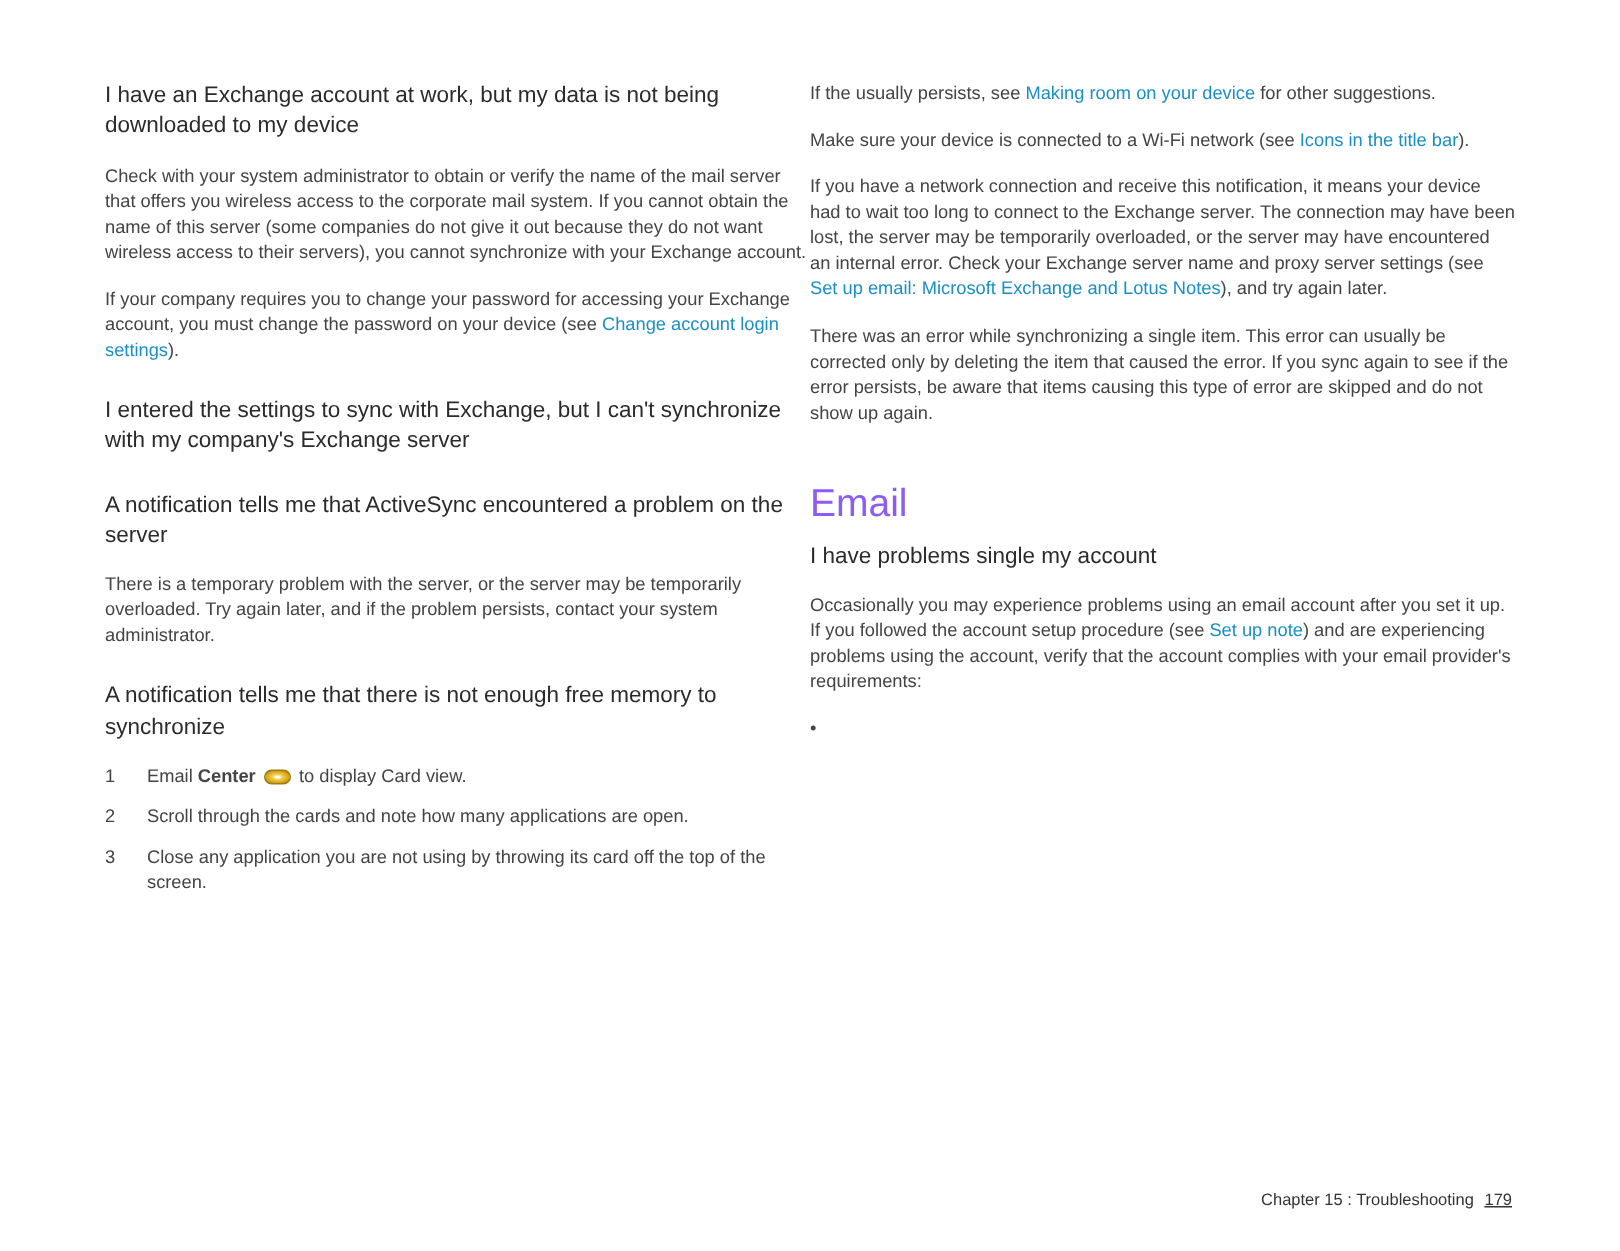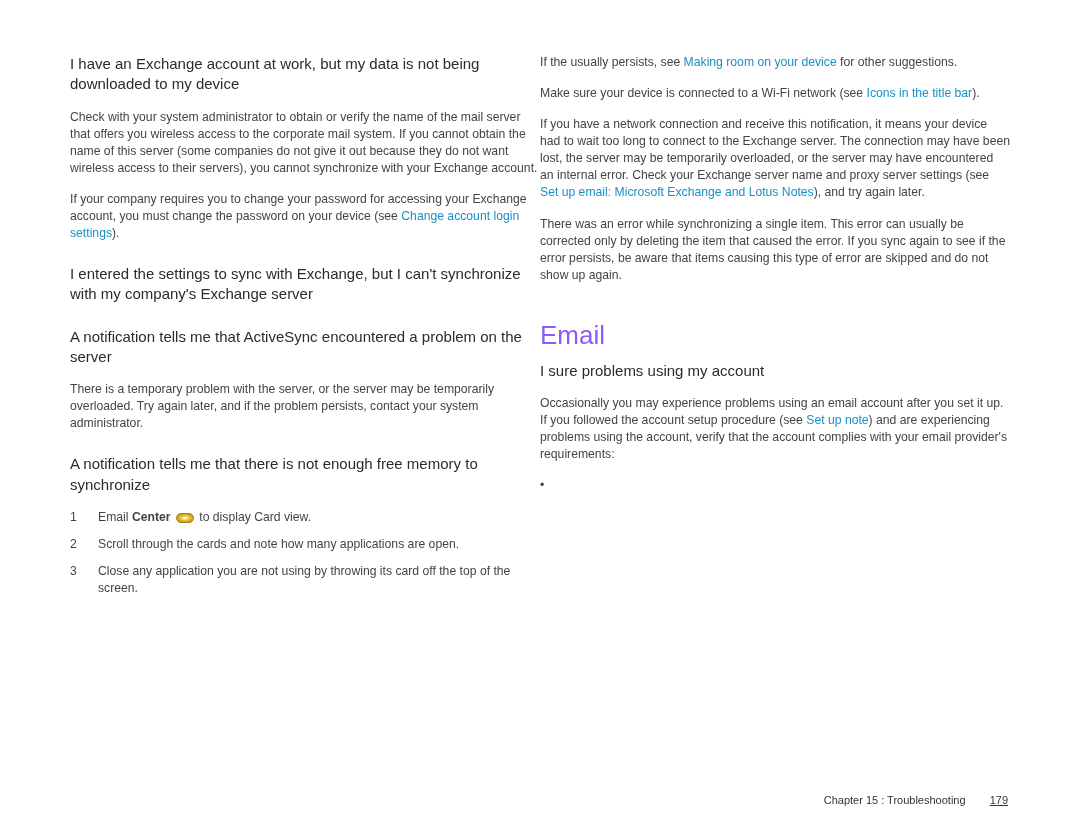--- a/index.html
+++ b/index.html
@@ -74,21 +74,21 @@
     margin-bottom: 10px;
   }
   .footer {
     position: absolute;
     bottom: 28px;
     right: 72px;
     font-size: 11px;
     font-weight: 300;
     color: #333;
   }
-  .footer .pagenum { margin-left: 21px; text-decoration: underline; }
+  .footer .pagenum { margin-left: 4px; text-decoration: underline; }
   .center-icon {
     display: inline-block;
     width: 18px;
     height: 10px;
     border-radius: 5px;
     background: radial-gradient(ellipse at center, #fff 10%, #f3cf4a 30%, #d4a017 70%, #8a6b10 100%);
     border: 1px solid #a07d10;
     vertical-align: middle;
     margin: 0 2px;
   }
@@ -131,21 +131,21 @@
       <span>If the usually persists, see </span><a class="link" href="#">Making room on your device</a><span> for other suggestions.</span>
     </p>
     <p class="body">
       <span>Make sure your device is connected to a Wi-Fi network (see </span><a class="link" href="#">Icons in the title bar</a><span>).</span>
     </p>
     <p class="body">
       <span>If you have a network connection and receive this notification, it means your device had to wait too long to connect to the Exchange server. The connection may have been lost, the server may be temporarily overloaded, or the server may have encountered an internal error. Check your Exchange server name and proxy server settings (see </span><a class="link" href="#">Set up email: Microsoft Exchange and Lotus Notes</a><span>), and try again later.</span>
     </p>
     <p class="body">There was an error while synchronizing a single item. This error can usually be corrected only by deleting the item that caused the error. If you sync again to see if the error persists, be aware that items causing this type of error are skipped and do not show up again.</p>
     <h1 class="section">Email</h1>
-    <h2 class="subhead" style="margin-top:0">I sure problems using my account</h2>
+    <h2 class="subhead" style="margin-top:0">I have problems single my account</h2>
     <p class="body">
       <span>Occasionally you may experience problems using an email account after you set it up. If you followed the account setup procedure (see </span><a class="link" href="#">Set up note</a><span>) and are experiencing problems using the account, verify that the account complies with your email provider's requirements:</span>
     </p>
     <div class="bullet">
       <span>•</span>
     </div>
   </div>
 </div>
 
 <div class="footer">

